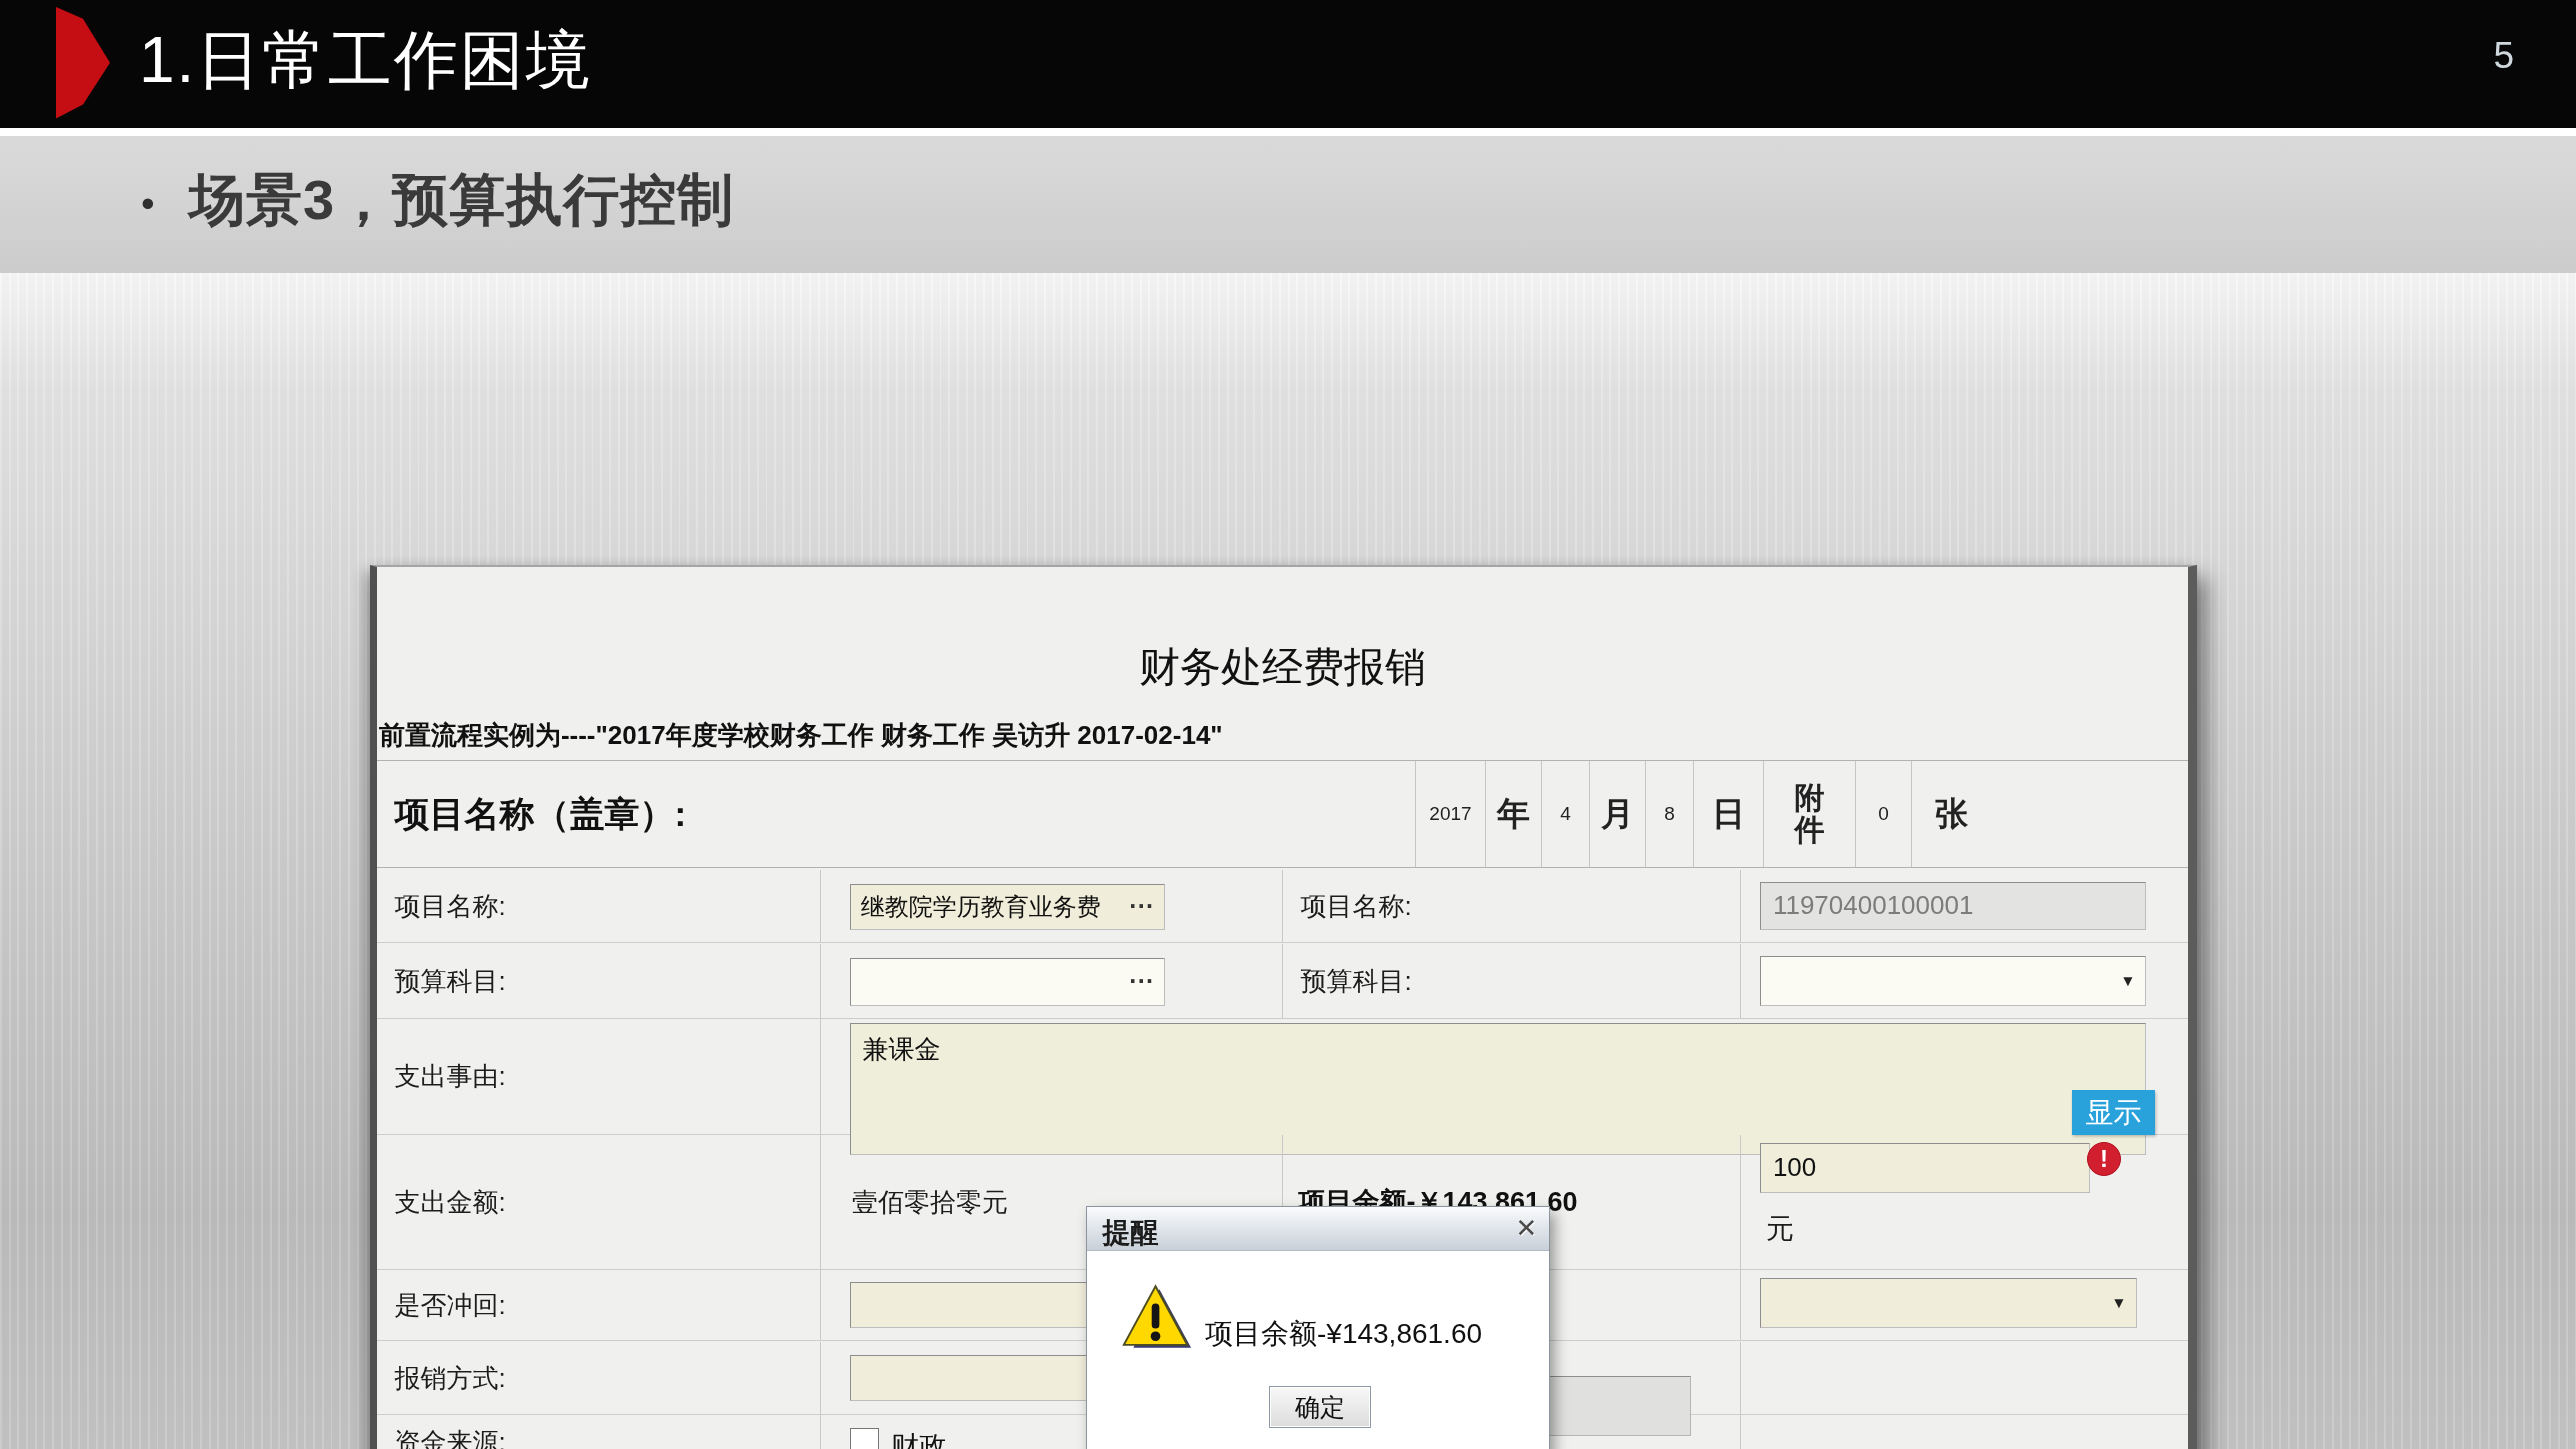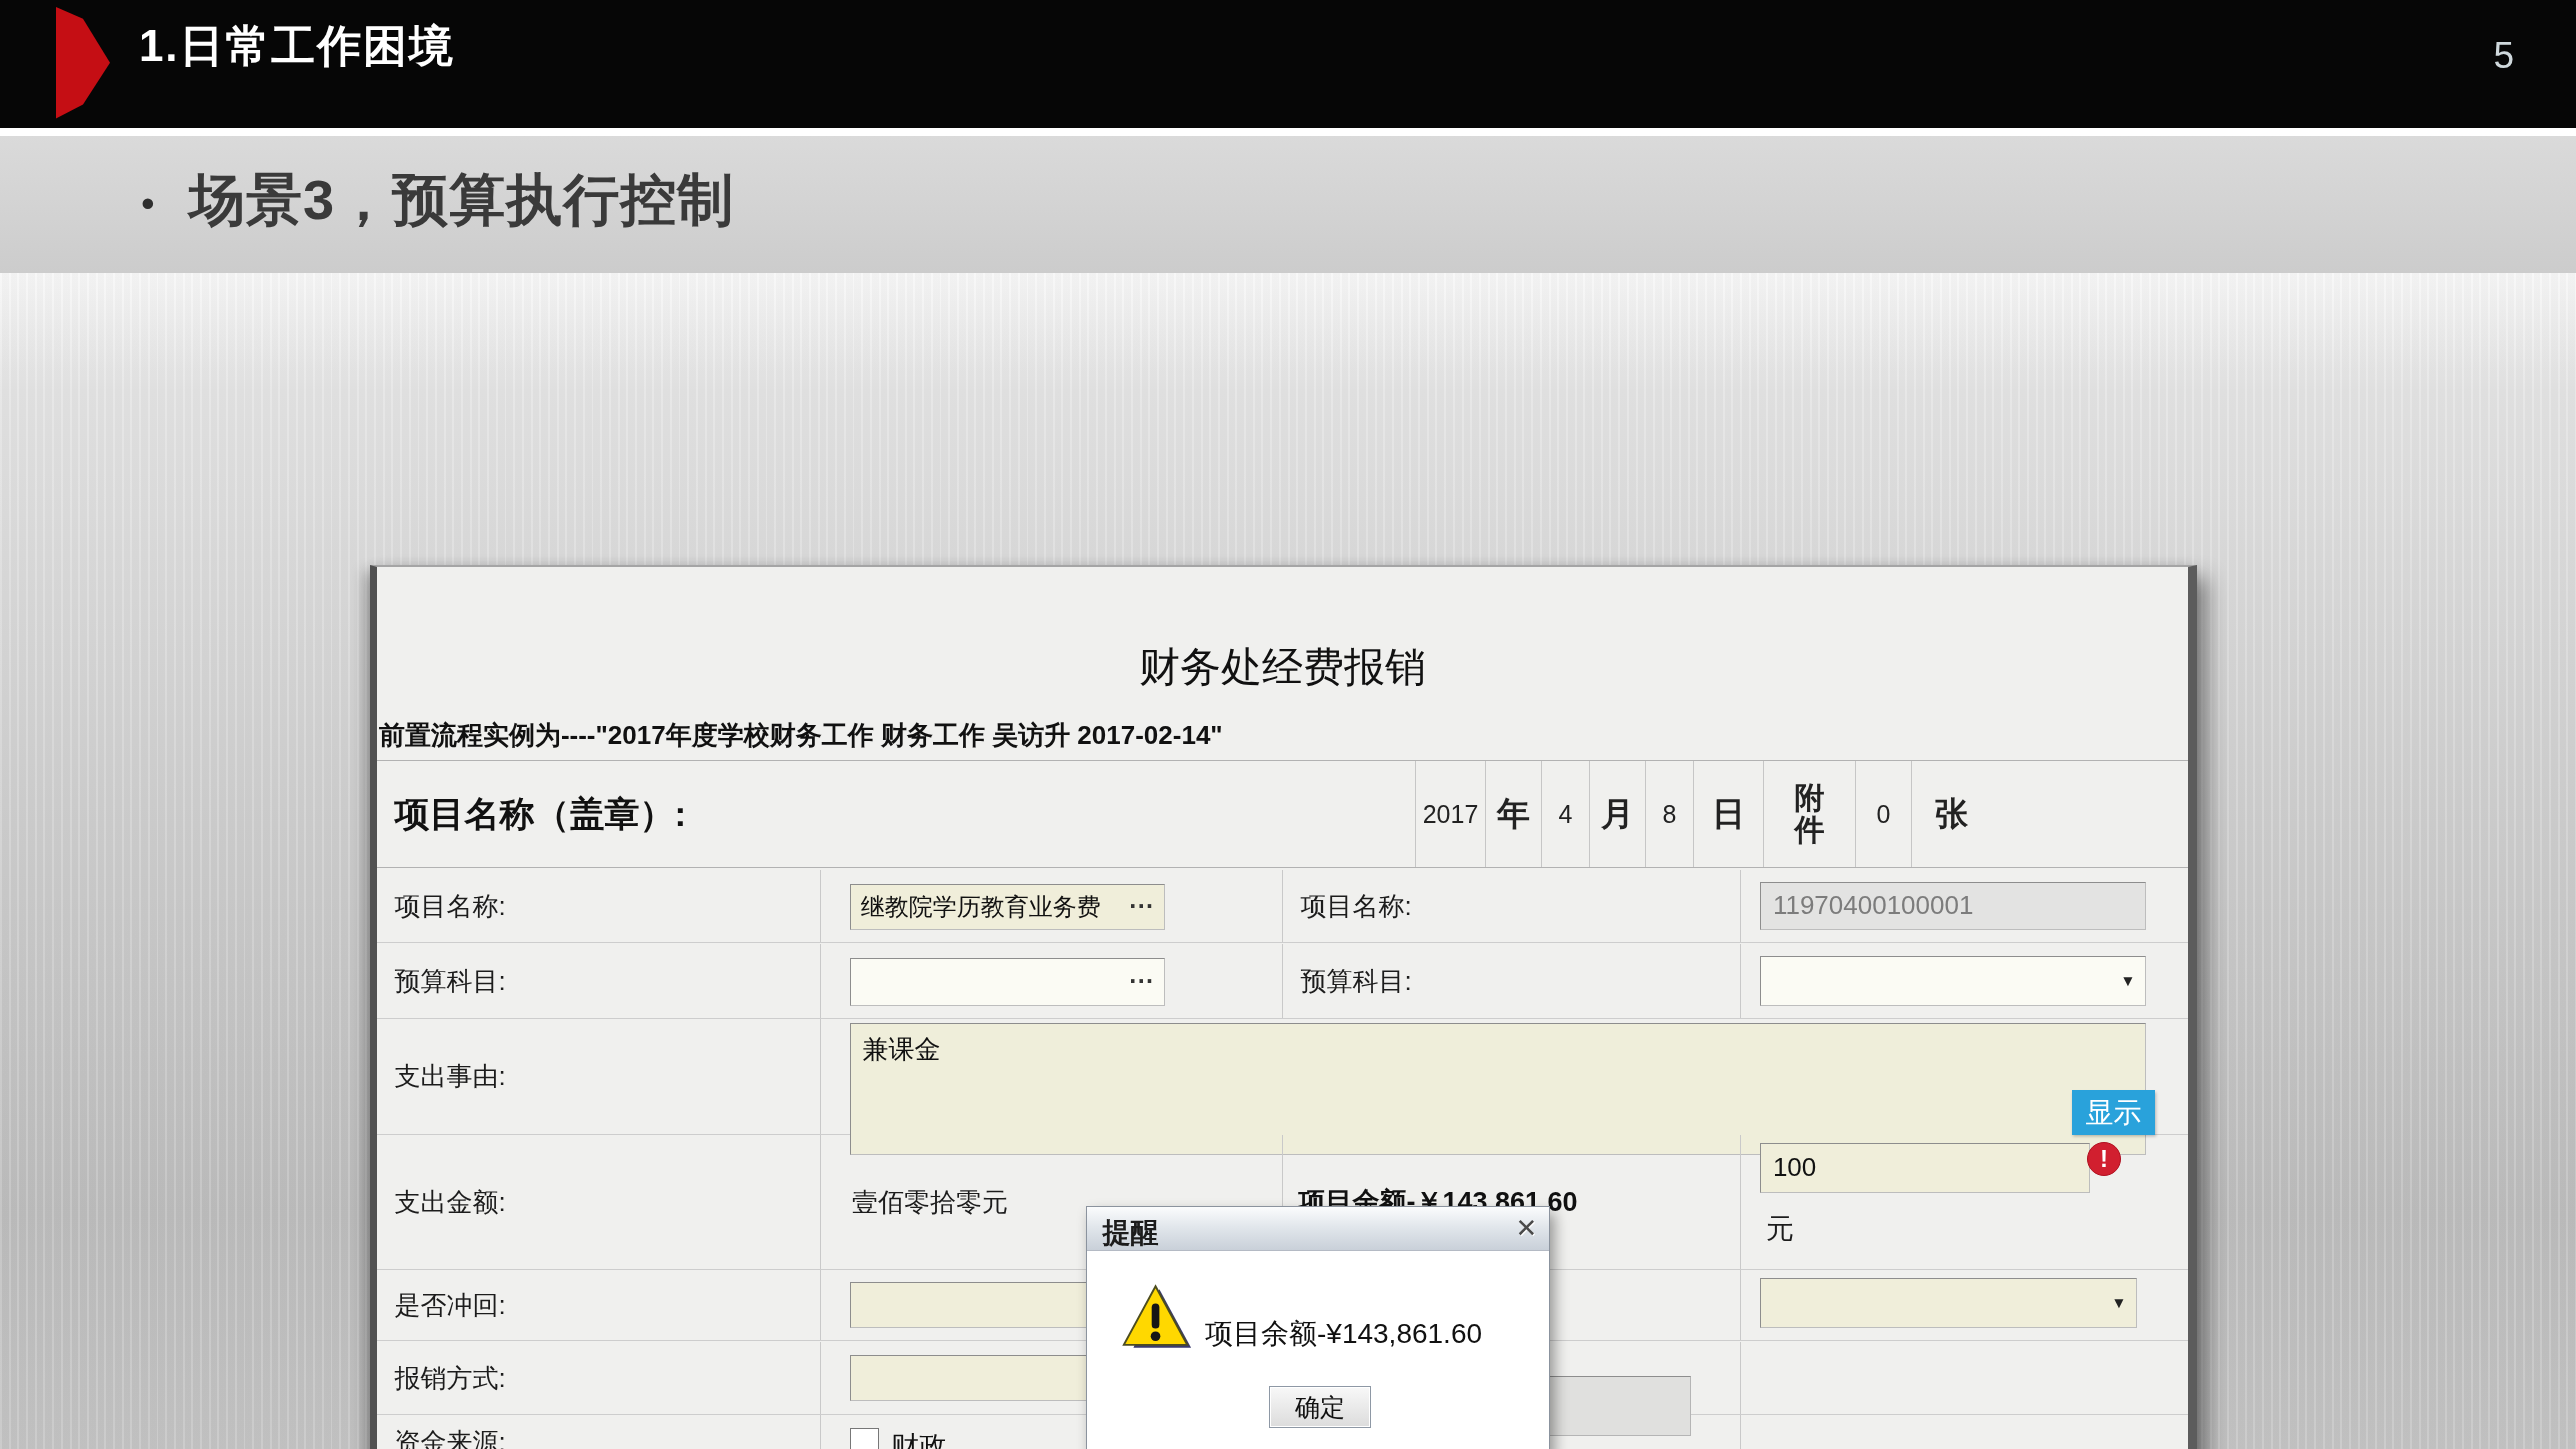--- a/index.html
+++ b/index.html
@@ -4,21 +4,21 @@
 <style>
   * { margin:0; padding:0; box-sizing:border-box; }
   html,body { background:#888; }
   body { font-family:"Liberation Sans","DejaVu Sans",sans-serif; }
   .slide { position:relative; width:2576px; height:1450px; overflow:hidden; background:#c9c9c9; }
 
   
   .titlebar { position:absolute; left:0; top:0; width:2576px; height:128px; background:#060606; }
   .red-accent { position:absolute; left:56px; top:4.8px; width:54px; height:116px; background:#c50e14;
     clip-path:polygon(0 2%, 50% 12%, 100% 50%, 50% 86%, 0 98%); }
-  .slide-title { position:absolute; left:139px; top:17.4px; color:#ffffff; font-size:44px; font-weight:bold; letter-spacing:1.9px; }
+  .slide-title { position:absolute; left:139px; top:17.4px; color:#ffffff; font-size:64px; font-weight:normal; letter-spacing:1.9px; }
   .page-number { position:absolute; right:62px; top:35px; color:#cfd8dc; font-size:37px; }
 
   .gap-line { position:absolute; left:0; top:128px; width:2576px; height:7.7px; background:#ffffff; }
 
   
   .subtitlebar { position:absolute; left:0; top:136px; width:2576px; height:137px;
     background:linear-gradient(180deg,#dadada 0%,#d2d2d2 60%,#cccccc 100%); }
   .subtitle-bullet { position:absolute; left:141px; top:46px; font-size:39px; color:#2f2f2f; }
   .subtitle-text { position:absolute; left:189px; top:27px; font-size:56px; font-weight:bold; color:#3a3a3a; letter-spacing:1px; }
 
@@ -35,21 +35,21 @@
     box-shadow:9.7px 11.6px 21px rgba(0,0,0,0.45), -5.8px 5.8px 13.5px rgba(0,0,0,0.25); }
   .fw { position:absolute; }
 
   .form-title { left:0; top:73px; width:100%; text-align:center; font-size:41px; font-weight:normal; color:#111; }
   .instance-line { left:1.9px; top:151px; font-size:26px; font-weight:bold; color:#111; }
 
   .hdr-row { left:0; top:193px; width:100%; height:108px; border-top:1.9px solid #b2b2b2; border-bottom:1.9px solid #b2b2b2; }
   .dept-label { position:absolute; left:17.4px; top:0; height:100%; display:flex; align-items:center; font-size:35px; font-weight:bold; color:#111; }
   .date-strip { position:absolute; right:0; top:0; height:100%; width:773px; display:flex; }
   .dcell { height:100%; display:flex; align-items:center; justify-content:center; border-left:1px solid #c6c6c6; color:#222; }
-  .dcell.small { font-size:25px;text-align:right; }
+  .dcell.small { font-size:19px;text-align:right; }
   .dcell.big { font-size:33px; font-weight:bold; }
   .dcell.attach { font-size:30px; font-weight:bold; line-height:1.08; }
   .dcell.attach span { display:block; width:33px; text-align:center; word-break:break-all; }
   .dcell.last { justify-content:flex-start; padding-left:23px; }
 
   .frow { left:0; width:100%; display:flex; }
   .fcell { height:100%; border-right:1px solid #c9c9c9; position:relative; }
   .fcell:last-child { border-right:none; }
   .c1 { width:444px; } .c2 { width:462px; } .c3 { width:458px; } .c4 { flex:1; }
   .rowline { border-bottom:1.9px solid #cdcdcd; }

